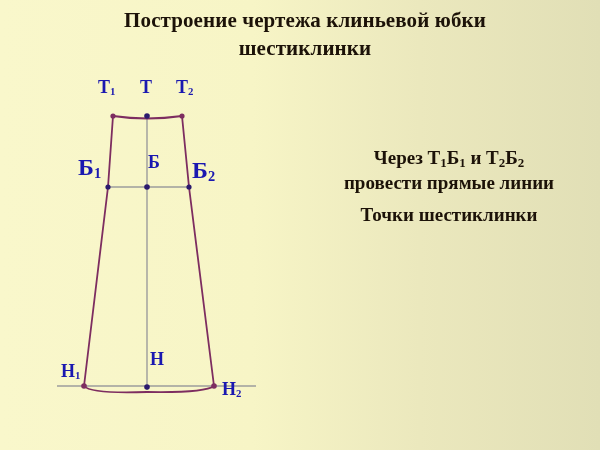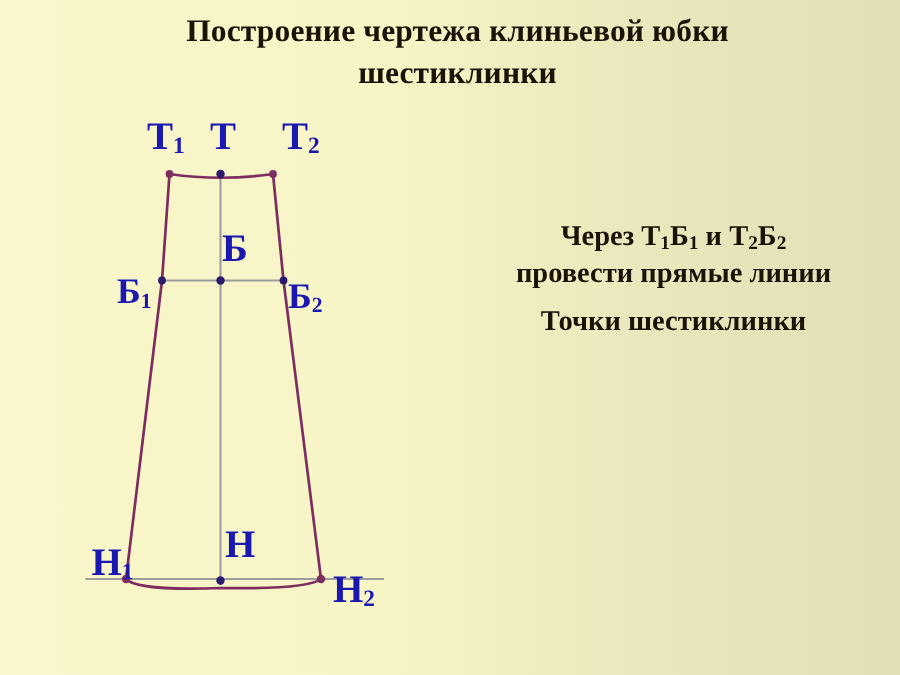--- a/index.html
+++ b/index.html
@@ -70,30 +70,30 @@
   }
 
   
   .pt-label {
     position: absolute;
     font-weight: bold;
     color: #1a18b0;
     line-height: 1;
     white-space: nowrap;
   }
-  .pt-label.big   { font-size: 26px; }
-  .pt-label.mid   { font-size: 24px; margin-top: 28px; }
+  .pt-label.big   { font-size: 18px; }
+  .pt-label.mid   { font-size: 24px; }
   .pt-label sub {
     font-size: 0.60em;
     top: 0.22em;
   }
 
   .lbl-t1 { left: 98px;  top: 78px; }
   .lbl-t  { left: 140px; top: 78px; }
-  .lbl-t2 { left: 176px; top: 78px; margin-left: 12px; }
+  .lbl-t2 { left: 176px; top: 78px; }
 
   .lbl-b1 { left: 78px;  top: 155px; }
   .lbl-b  { left: 148px; top: 153px; }
   .lbl-b2 { left: 192px; top: 158px; }
 
   .lbl-n1 { left: 61px;  top: 362px; }
   .lbl-n  { left: 150px; top: 350px; }
   .lbl-n2 { left: 222px; top: 380px; }
 </style>
 </head>

